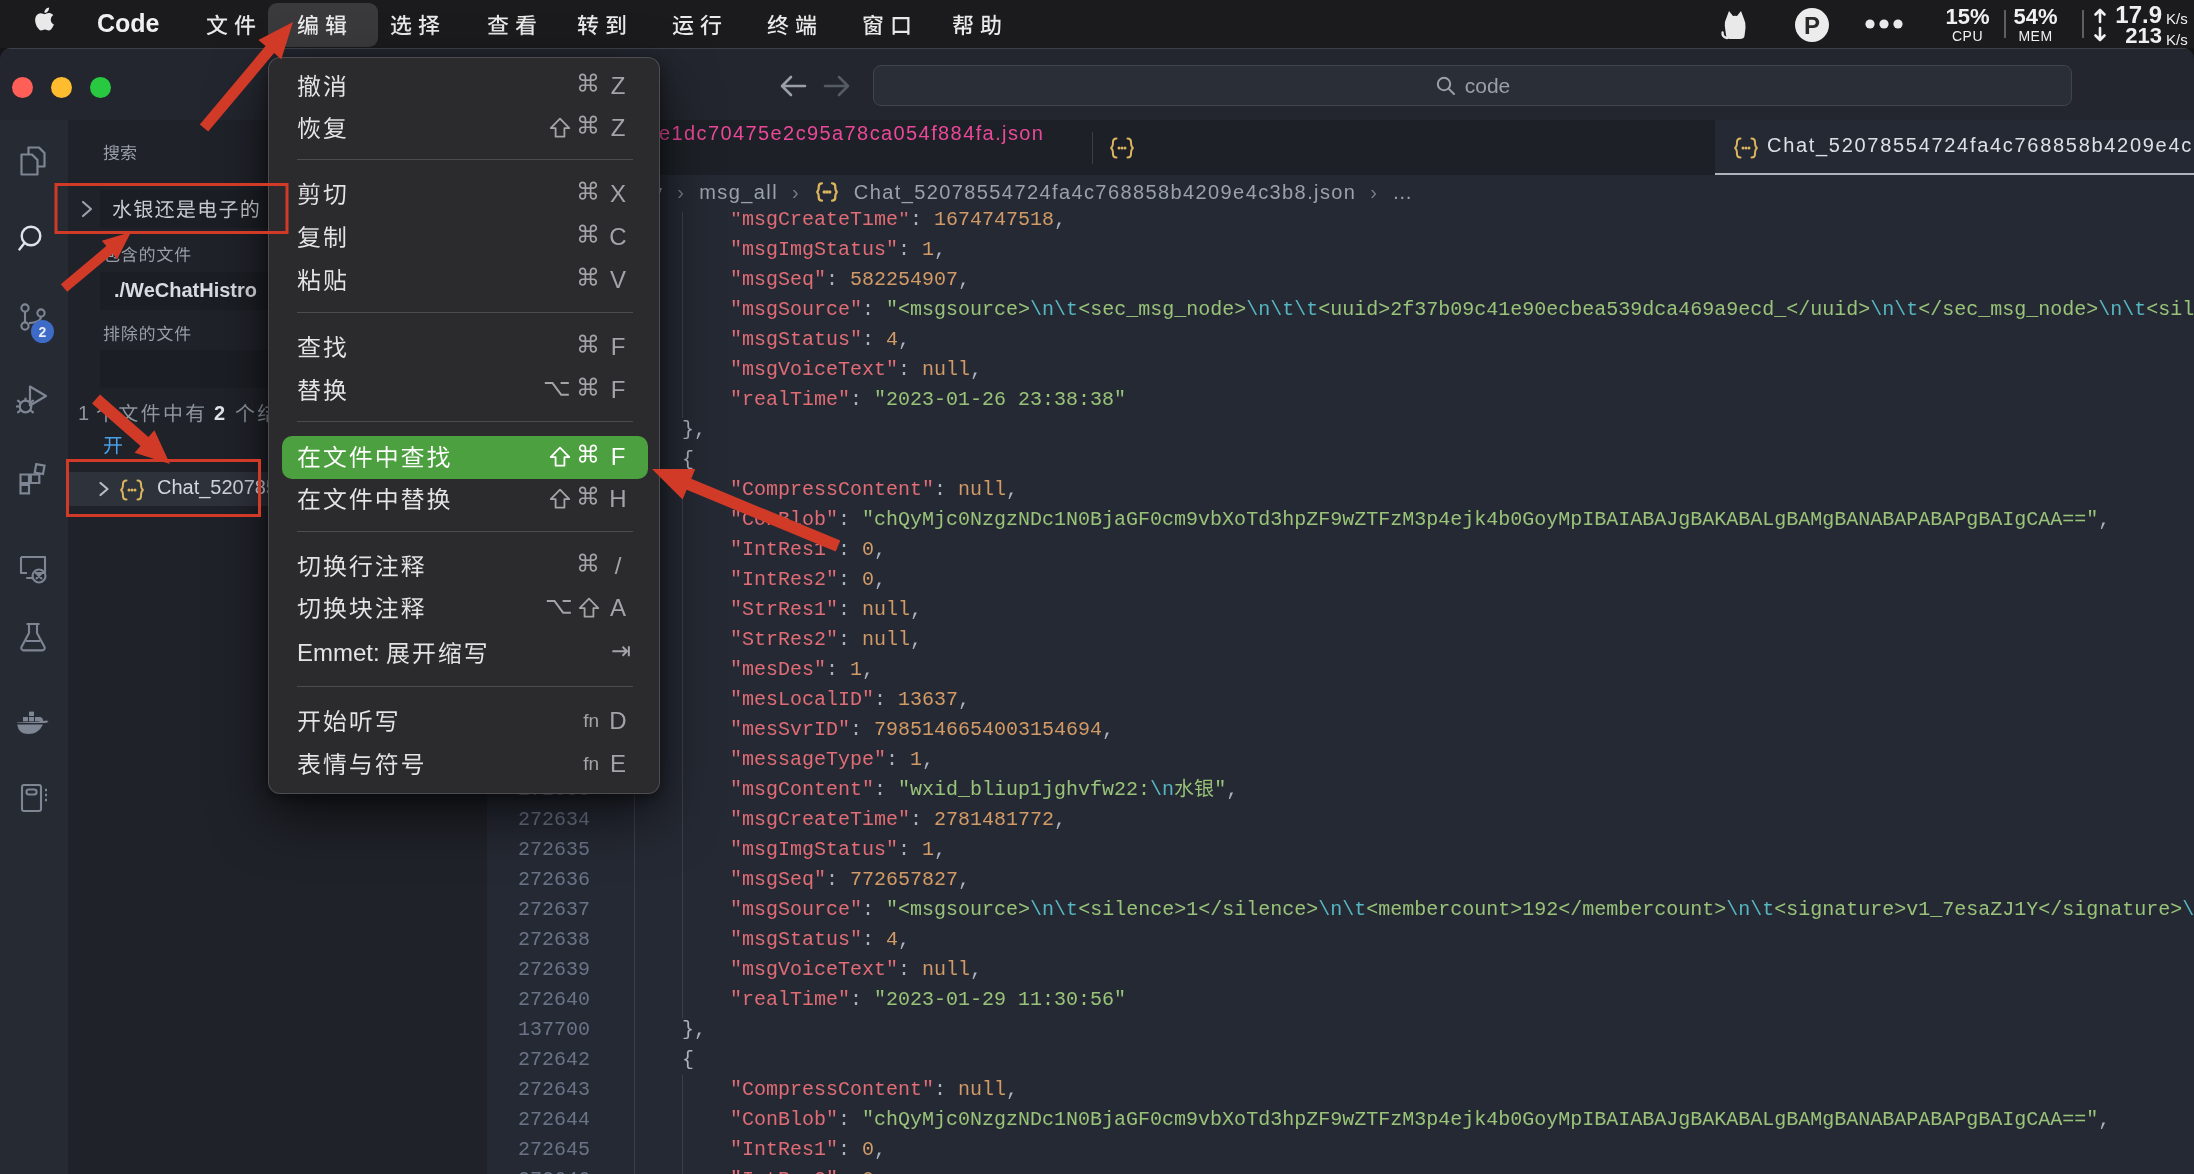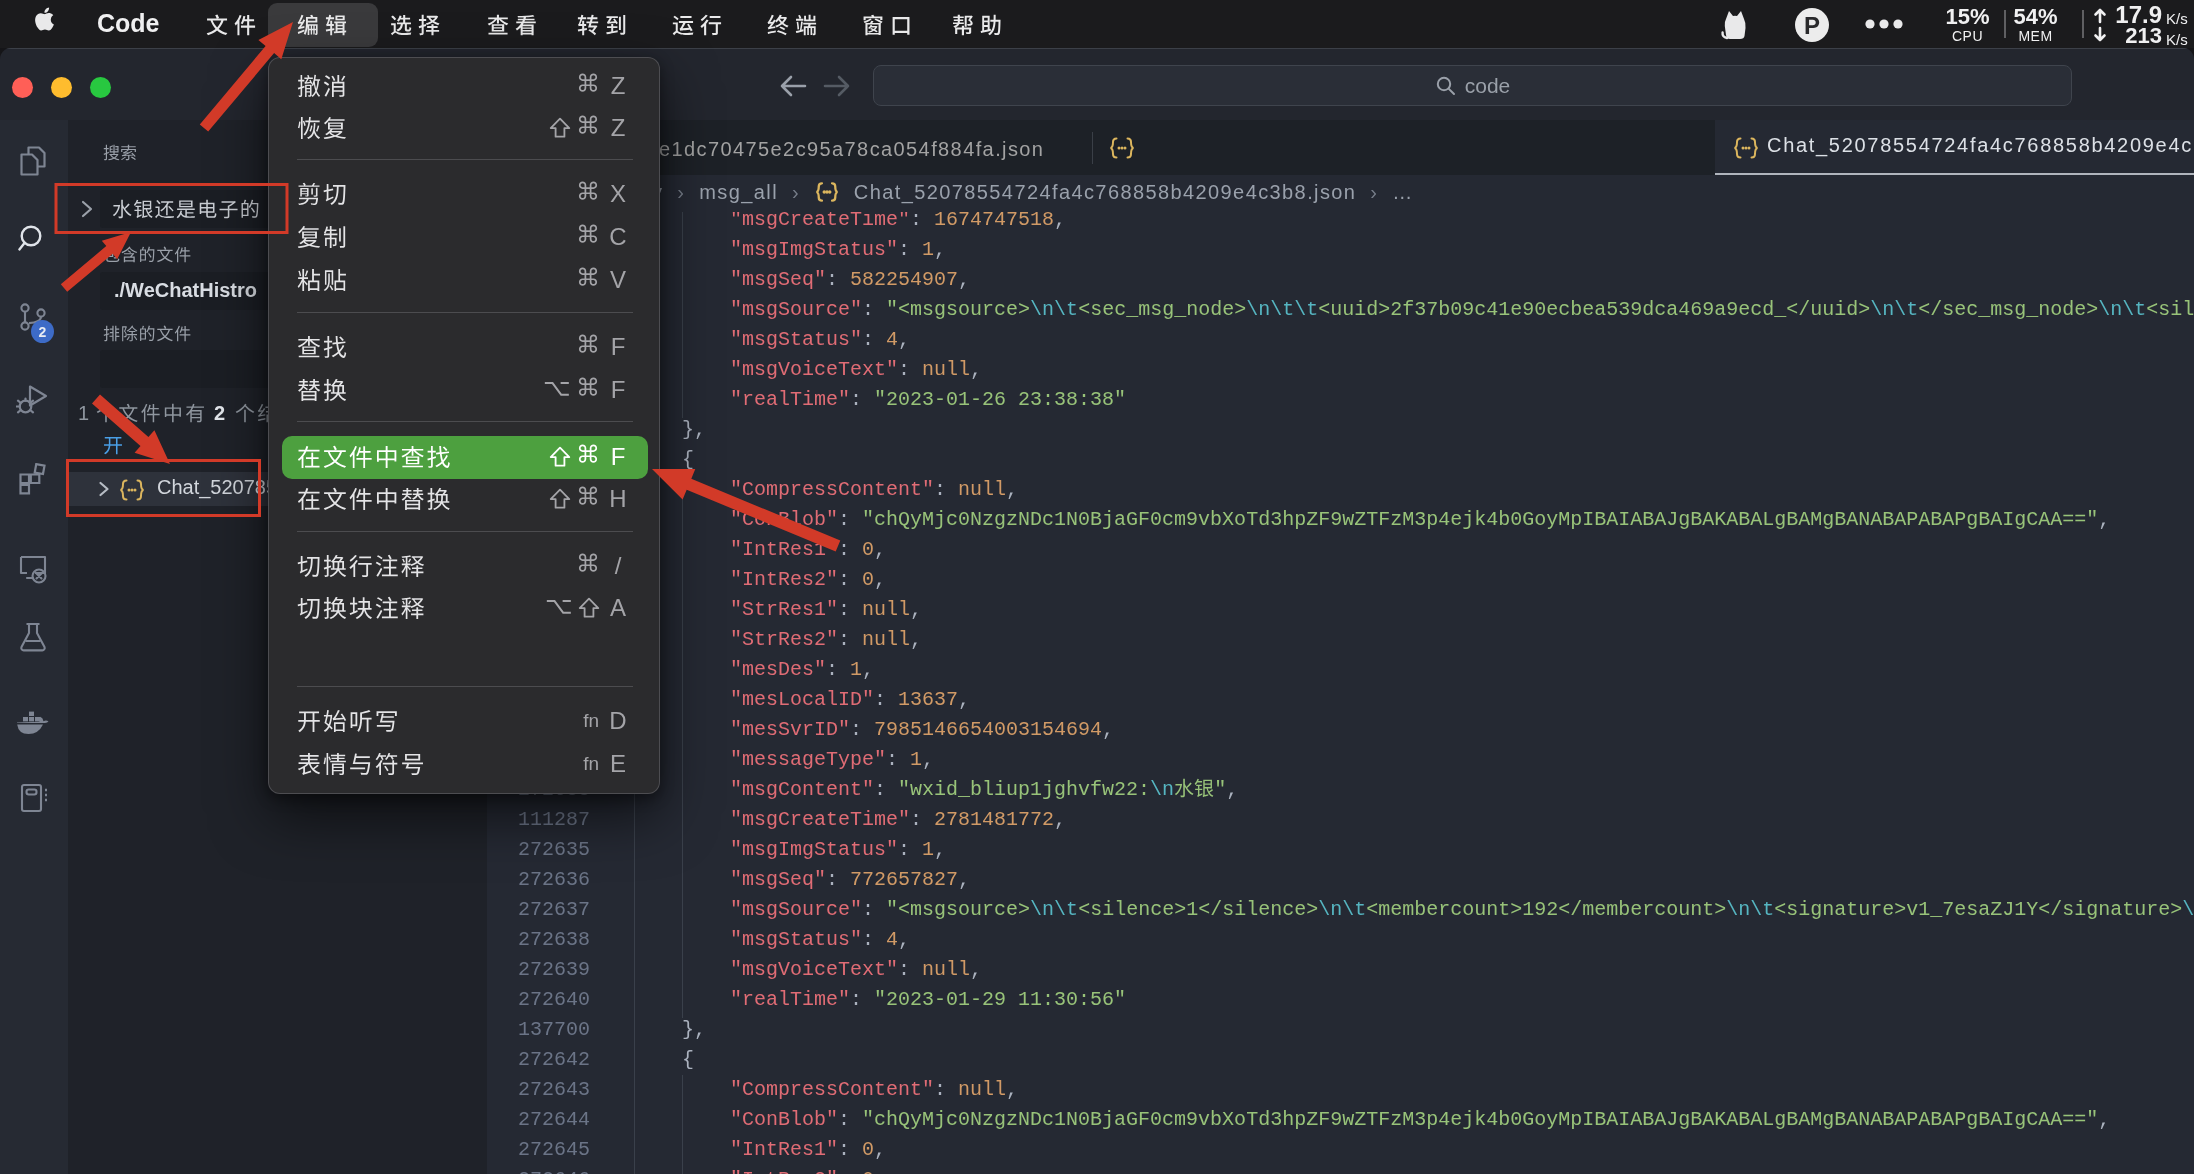--- a/index.html
+++ b/index.html
@@ -373,21 +373,21 @@
           <path d="M19.5 2.5 Q23 2.5 23 6 Q23 11.5 25.5 12 Q23 12.5 23 18 Q23 21.5 19.5 21.5"></path>
         </g>
         <circle cx="11" cy="12" r="1.5" fill="#dcb65e"></circle>
         <circle cx="14" cy="12" r="1.5" fill="#dcb65e"></circle>
         <circle cx="17" cy="12" r="1.5" fill="#dcb65e"></circle>
       </svg>
       <div class="abs" style="left:89px;top:356px;font-size:20px;color:#d2d6dc;white-space:nowrap">Chat_52078554724fa4c768858b4209e4c3b8.json</div>
     </div>
     <div id="editor">
       <div id="tabs">
-        <div class="tabtxt" style="left:172px;top:18px;color:#a3a3a3;letter-spacing:1.4px">e1dc70475e2c95a78ca054f884fa.json</div>
+        <div class="tabtxt" style="left:172px;top:2px;color:#ec4899;letter-spacing:1.4px">e1dc70475e2c95a78ca054f884fa.json</div>
         <div class="abs" style="left:605px;top:12px;width:1px;height:32px;background:#3a3f47"></div>
         <svg style="position:absolute;left:621px;top:16px" width="28" height="24" viewBox="0 0 28 24">
           <g fill="none" stroke="#dcb65e" stroke-width="2.0" stroke-linecap="round">
             <path d="M8.5 2.5 Q5 2.5 5 6 Q5 11.5 2.5 12 Q5 12.5 5 18 Q5 21.5 8.5 21.5"></path>
             <path d="M19.5 2.5 Q23 2.5 23 6 Q23 11.5 25.5 12 Q23 12.5 23 18 Q23 21.5 19.5 21.5"></path>
           </g>
           <circle cx="11" cy="12" r="1.5" fill="#dcb65e"></circle>
           <circle cx="14" cy="12" r="1.5" fill="#dcb65e"></circle>
           <circle cx="17" cy="12" r="1.5" fill="#dcb65e"></circle>
         </svg>
@@ -452,21 +452,21 @@
         <div class="cl" style="top:713px">        <span class="k">"msgStatus"</span><span class="p">: </span><span class="n">4</span><span class="p">,</span></div>
         <div class="cl" style="top:743px">        <span class="k">"msgVoiceText"</span><span class="p">: </span><span class="n">null</span><span class="p">,</span></div>
         <div class="cl" style="top:773px">        <span class="k">"realTime"</span><span class="p">: </span><span class="s">"2023-01-29 11:30:56"</span></div>
         <div class="cl" style="top:803px">    <span class="p">},</span></div>
         <div class="cl" style="top:833px">    <span class="p">{</span></div>
         <div class="cl" style="top:863px">        <span class="k">"CompressContent"</span><span class="p">: </span><span class="n">null</span><span class="p">,</span></div>
         <div class="cl" style="top:893px">        <span class="k">"ConBlob"</span><span class="p">: </span><span class="s">"chQyMjc0NzgzNDc1N0BjaGF0cm9vbXoTd3hpZF9wZTFzM3p4ejk4b0GoyMpIBAIABAJgBAKABALgBAMgBANABAPABAPgBAIgCAA=="</span><span class="p">,</span></div>
         <div class="cl" style="top:923px">        <span class="k">"IntRes1"</span><span class="p">: </span><span class="n">0</span><span class="p">,</span></div>
         <div class="cl" style="top:953px">        <span class="k">"IntRes2"</span><span class="p">: </span><span class="n">0</span><span class="p">,</span></div>
         <div class="ln" style="left:28px;top:563px">272633</div>
-        <div class="ln" style="left:28px;top:593px">111287</div>
+        <div class="ln" style="left:28px;top:593px">272634</div>
         <div class="ln" style="left:28px;top:623px">272635</div>
         <div class="ln" style="left:28px;top:653px">272636</div>
         <div class="ln" style="left:28px;top:683px">272637</div>
         <div class="ln" style="left:28px;top:713px">272638</div>
         <div class="ln" style="left:28px;top:743px">272639</div>
         <div class="ln" style="left:28px;top:773px">272640</div>
         <div class="ln" style="left:28px;top:803px">137700</div>
         <div class="ln" style="left:28px;top:833px">272642</div>
         <div class="ln" style="left:28px;top:863px">272643</div>
         <div class="ln" style="left:28px;top:893px">272644</div>
@@ -702,20 +702,40 @@
             <g fill="#a4a4a8" transform="translate(0,17.76) scale(0.0117188,-0.0117188)">
               <path d="M156 1178H854L1594 170H2204V0H1506L766 1008H156ZM1504 1178H2204V1008H1504Z"></path>
             </g>
           </svg></span>
         <span style="margin-right:5px"><svg style="display:inline-block;vertical-align:middle" width="22" height="22" viewBox="0 0 23 23">
             <path d="M11.5 1.8 L21.2 11.6 H16.1 V20.6 H6.9 V11.6 H1.8 Z" fill="none" stroke="#a4a4a8" stroke-width="1.9" stroke-linejoin="round"></path>
           </svg></span>
         <span style="font-size:24px;color:#a4a4a8;width:26px;text-align:center;display:inline-block">A</span>
       </div>
     </div>
+    <div class="mi" style="top:573.5px;">
+      <div class="mtext">
+        <span style="font-size:24px;color:#e4e4e6">Emmet:&nbsp;</span>
+        <svg style="display:inline-block;vertical-align:middle;overflow:visible;" width="101.7" height="24">
+          <g fill="#e4e4e6" transform="translate(0,21.12) scale(0.024,-0.024)">
+            <use href="#r5c55" x="0"></use>
+            <use href="#r5f00" x="1079"></use>
+            <use href="#r7f29" x="2158"></use>
+            <use href="#r5199" x="3237"></use>
+          </g>
+        </svg>
+      </div>
+      <div class="msc">
+        <svg style="display:inline-block;vertical-align:middle;overflow:visible" width="20.1" height="24">
+          <g fill="#a4a4a8" transform="translate(0,17.76) scale(0.0117188,-0.0117188)">
+            <path d="M117 727H1159L925 961L1045 1081L1439 687V1071H1609V211H1439V597L1045 203L925 323L1159 557H117Z"></path>
+          </g>
+        </svg>
+      </div>
+    </div>
     <div class="msep" style="top:628px"></div>
     <div class="mi" style="top:641.5px;">
       <div class="mtext">
         <svg style="display:inline-block;vertical-align:middle;overflow:visible;" width="101.7" height="24">
           <g fill="#e4e4e6" transform="translate(0,21.12) scale(0.024,-0.024)">
             <use href="#r5f00" x="0"></use>
             <use href="#r59cb" x="1079"></use>
             <use href="#r542c" x="2158"></use>
             <use href="#r5199" x="3237"></use>
           </g>

